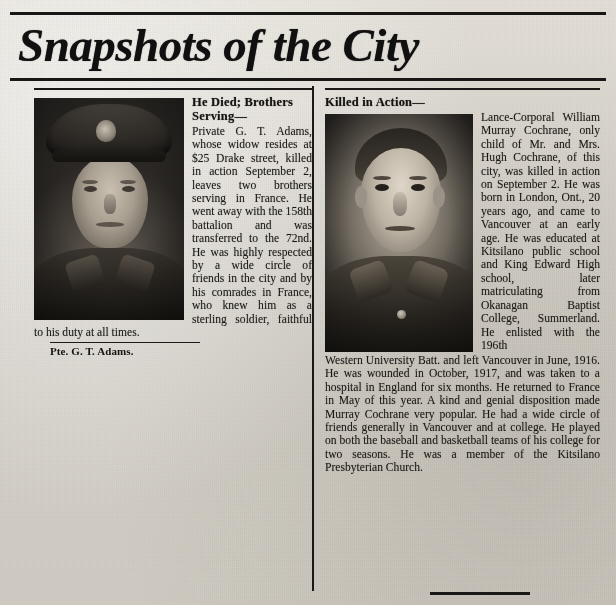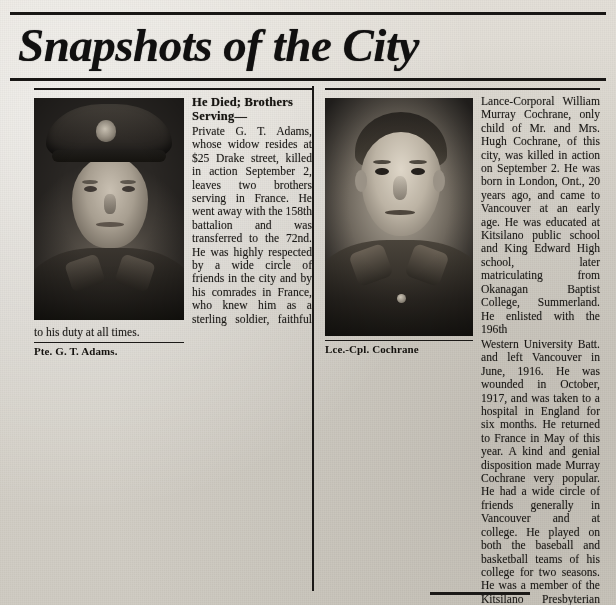--- a/index.html
+++ b/index.html
@@ -279,21 +279,21 @@
     letter-spacing: 0.1px;
   }
   .caption-rule {
     height: 1px;
     background: #1b1917;
     margin: 2px 0 2px 0;
   }
   .cap-block-left {
     float: left;
     width: 150px;
-    margin: 0 8px 3px 0;
+    margin: 0 8px 3px 16px;
     clear: left;
   }
   .cap-block-right {
     float: left;
     width: 148px;
     margin: 0 8px 3px 0;
     clear: left;
   }
   .after-photo { overflow: hidden; }
   
@@ -348,20 +348,23 @@
 
     <div class="cap-block-left">
       <div class="caption-rule"></div>
       <div class="caption">Pte. G. T. Adams.</div>
     </div>
   </div>
 
   <div id="right-col">
     <div class="col-rule"></div>
 
+    <div class="headline">
+      <span>Killed in Action</span><span>—</span>
+    </div>
 
     <div class="clearfix">
       <div class="photo" id="photo-right">
         <div class="photo-inner">
           <div class="shoulders"></div>
           <div class="hair"></div>
           <div class="face"></div>
           <div class="ear-l"></div>
           <div class="ear-r"></div>
           <div class="brow-l"></div>
@@ -373,22 +376,18 @@
           <div class="collar-l"></div>
           <div class="collar-r"></div>
           <div class="button"></div>
           <div class="vignette"></div>
         </div>
       </div>
 
       <div class="body-text">Lance-Corporal William Murray Cochrane, only child of Mr. and Mrs. Hugh Cochrane, of this city, was killed in action on September 2. He was born in London, Ont., 20 years ago, and came to Vancouver at an early age. He was educated at Kitsilano public school and King Edward High school, later matriculating from Okanagan Baptist College, Summerland. He enlisted with the 196th</div>
     </div>
 
-    <div class="cap-block-right">
-      <div class="caption-rule"></div>
-      <div class="caption">Lce.-Cpl. Cochrane</div>
-    </div>
 
     <div class="body-text after-photo">Western University Batt. and left Vancouver in June, 1916. He was wounded in October, 1917, and was taken to a hospital in England for six months. He returned to France in May of this year. A kind and genial disposition made Murray Cochrane very popular. He had a wide circle of friends generally in Vancouver and at college. He played on both the baseball and basketball teams of his college for two seasons. He was a member of the Kitsilano Presbyterian Church.</div>
   </div>
 
   <div id="bottom-dash"></div>
 </div>
 
 </body></html>

